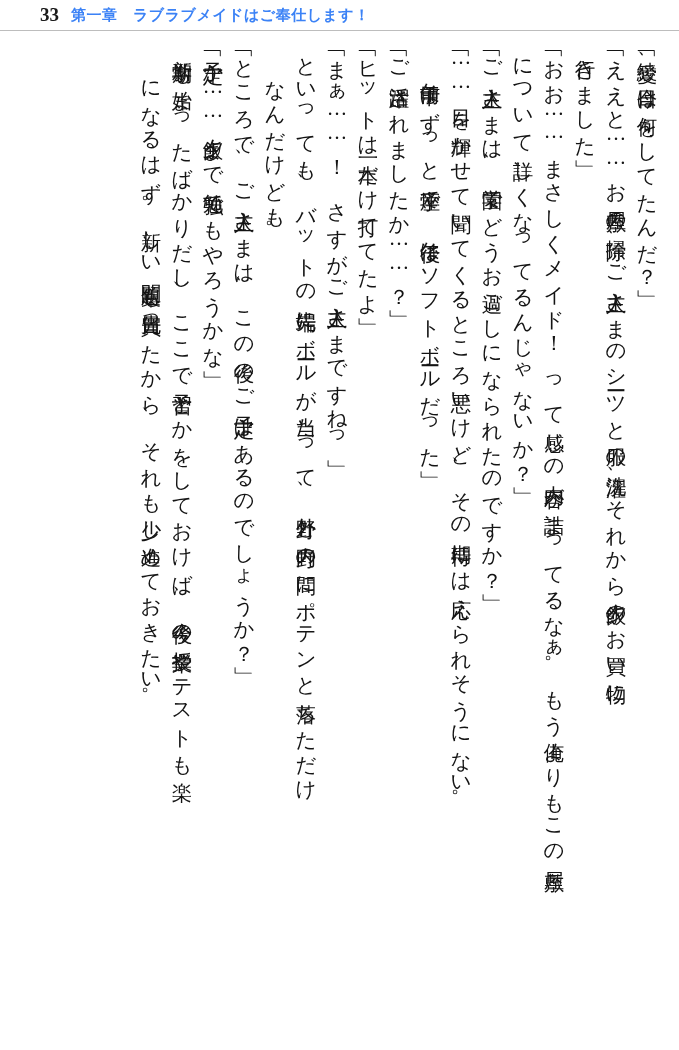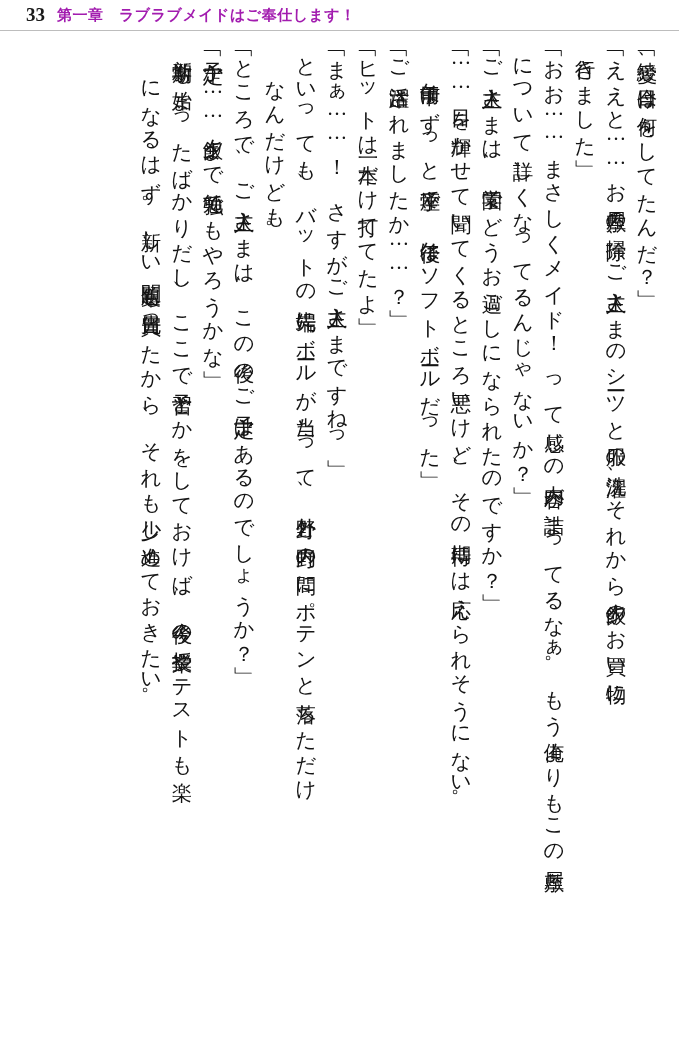--- a/index.html
+++ b/index.html
@@ -19,33 +19,33 @@
   
   .header {
     position: absolute;
     top: 0px;
     left: 0px;
     width: 543px;
     height: 30px;
     display: flex;
     align-items: center;
     box-sizing: border-box;
-    padding-left: 26px;
+    padding-left: 40px;
   }
   .header .page-number {
     font-size: 19px;
     font-weight: bold;
     letter-spacing: 0px;
     color: #1a1a1a;
     margin-right: 12px;
   }
   .header .chapter-title {
     font-size: 15px;
     font-weight: bold;
-    color: #a21caf;
+    color: #3b82f6;
     letter-spacing: 0.5px;
     white-space: nowrap;
   }
   .header-rule {
     position: absolute;
     top: 30px;
     left: 0px;
     width: 679px;
     height: 1px;
     background: #bdbdbd;

